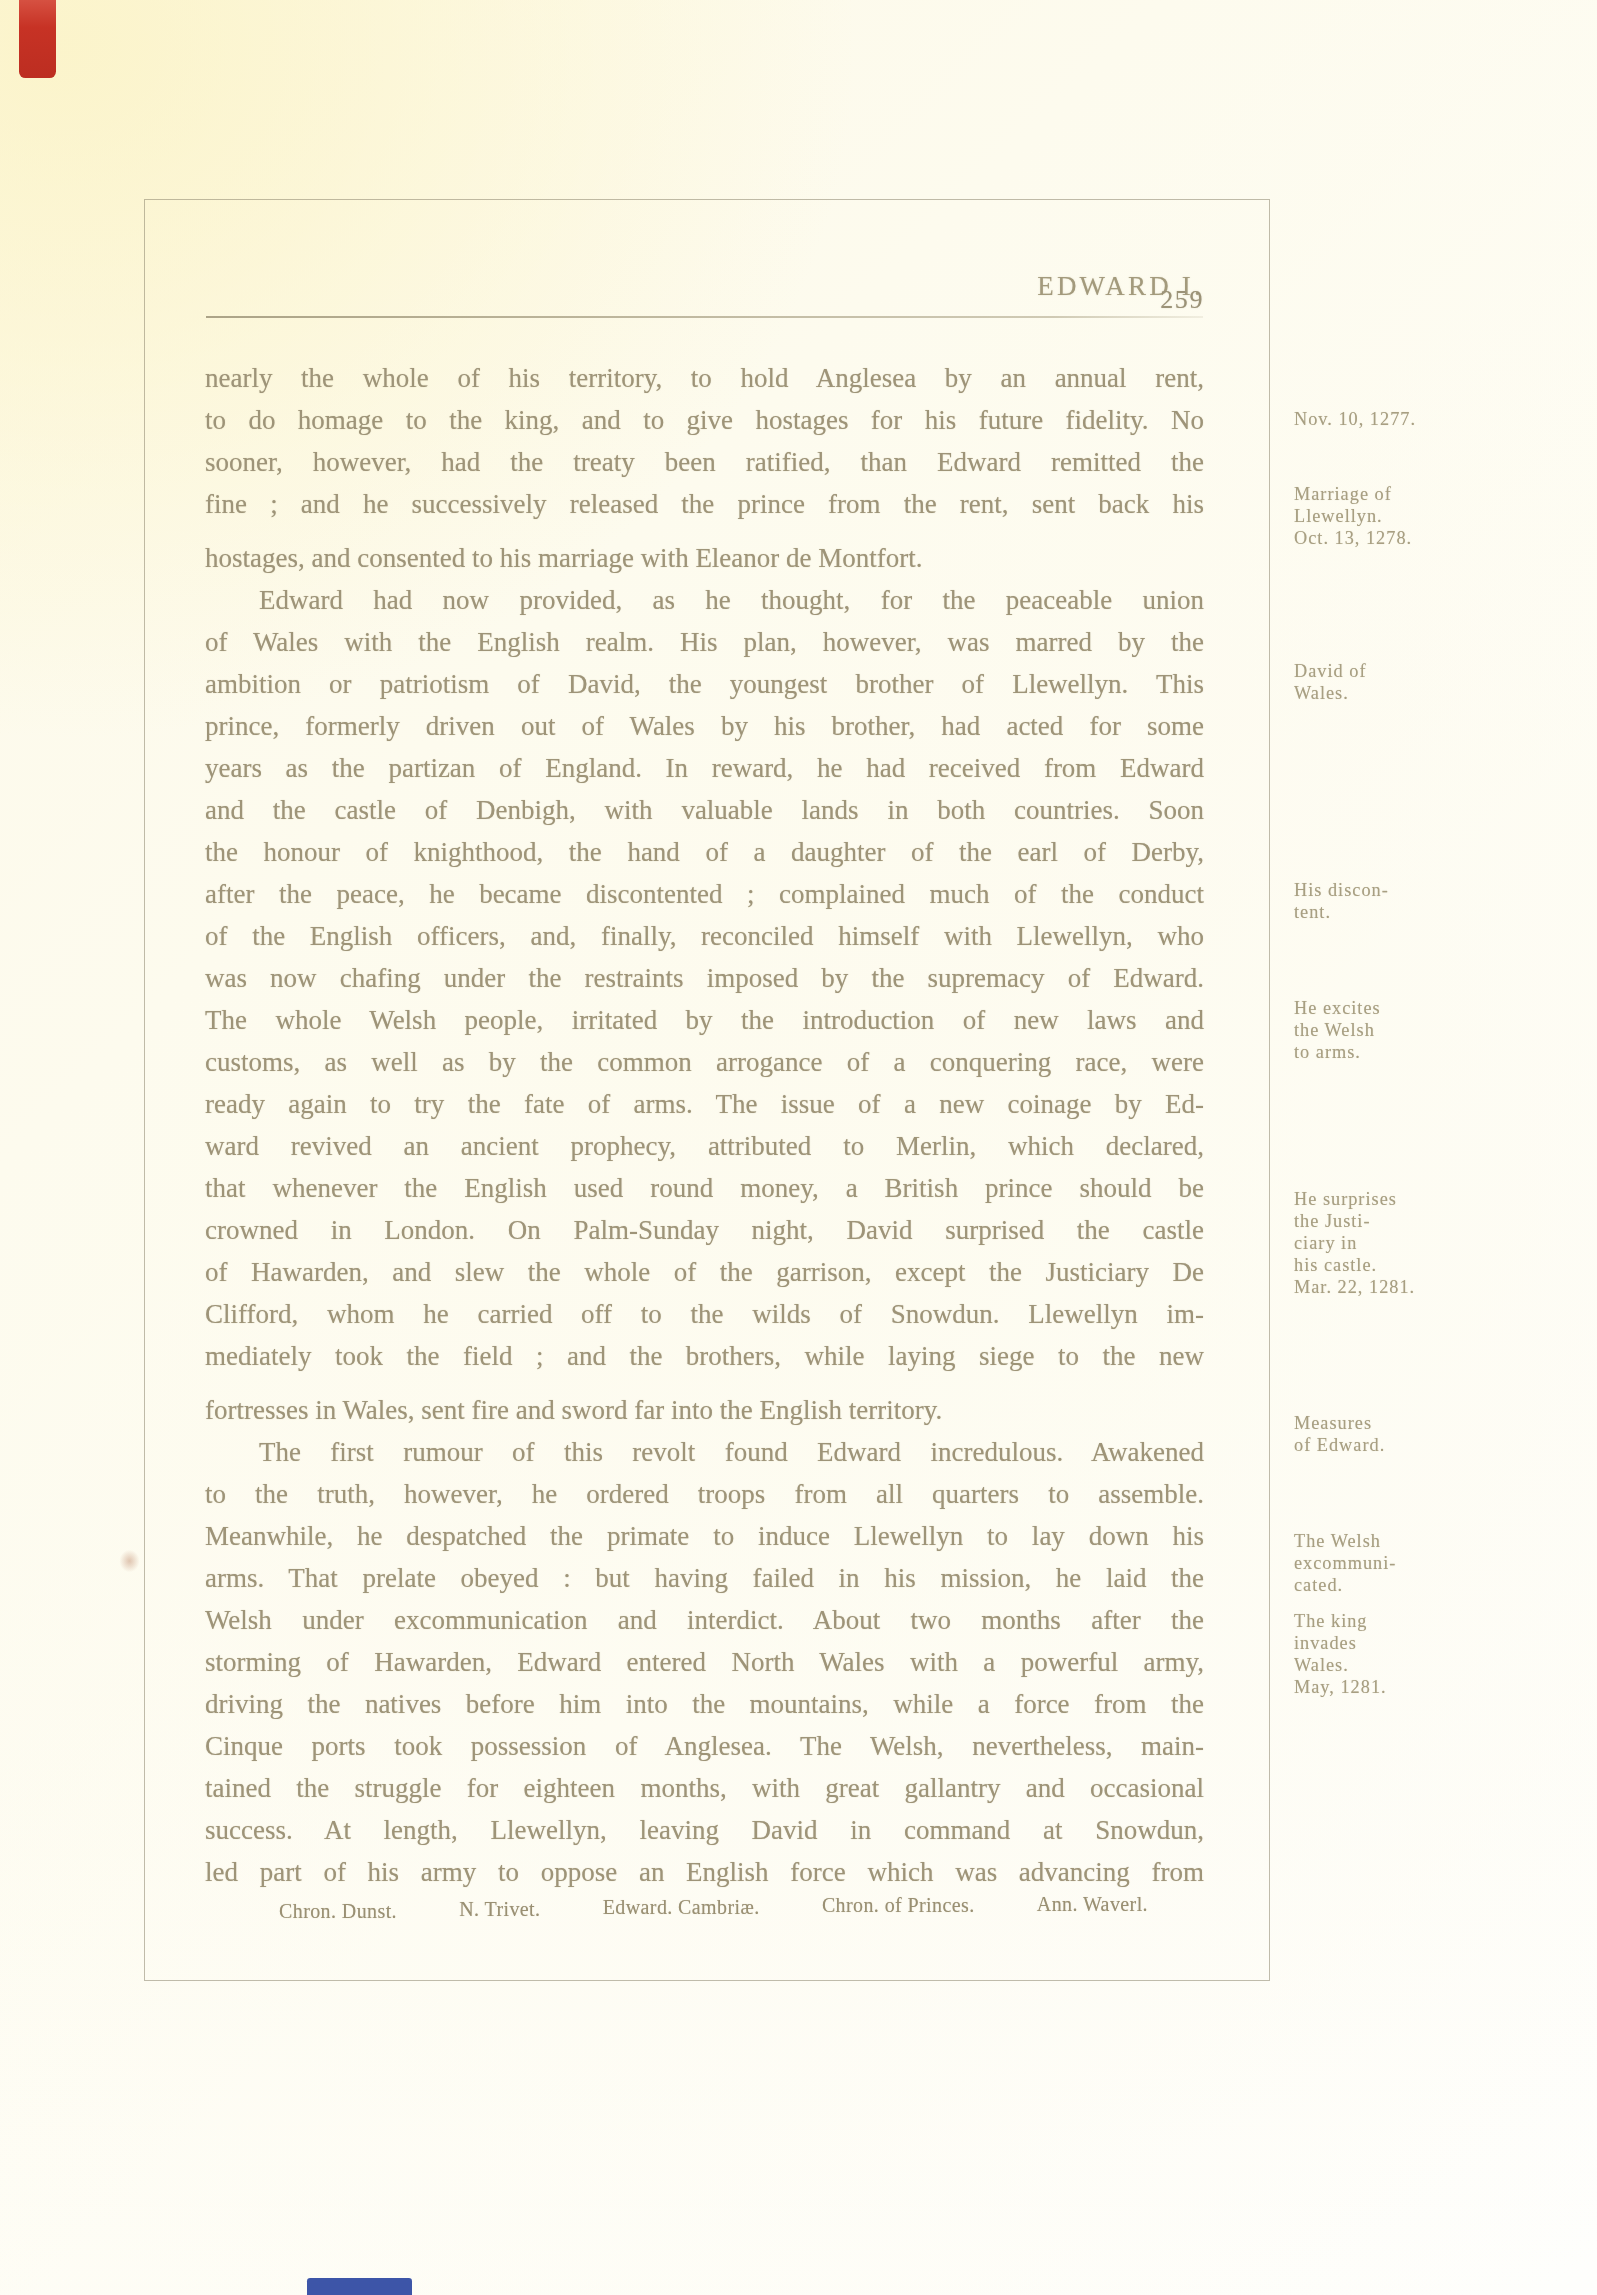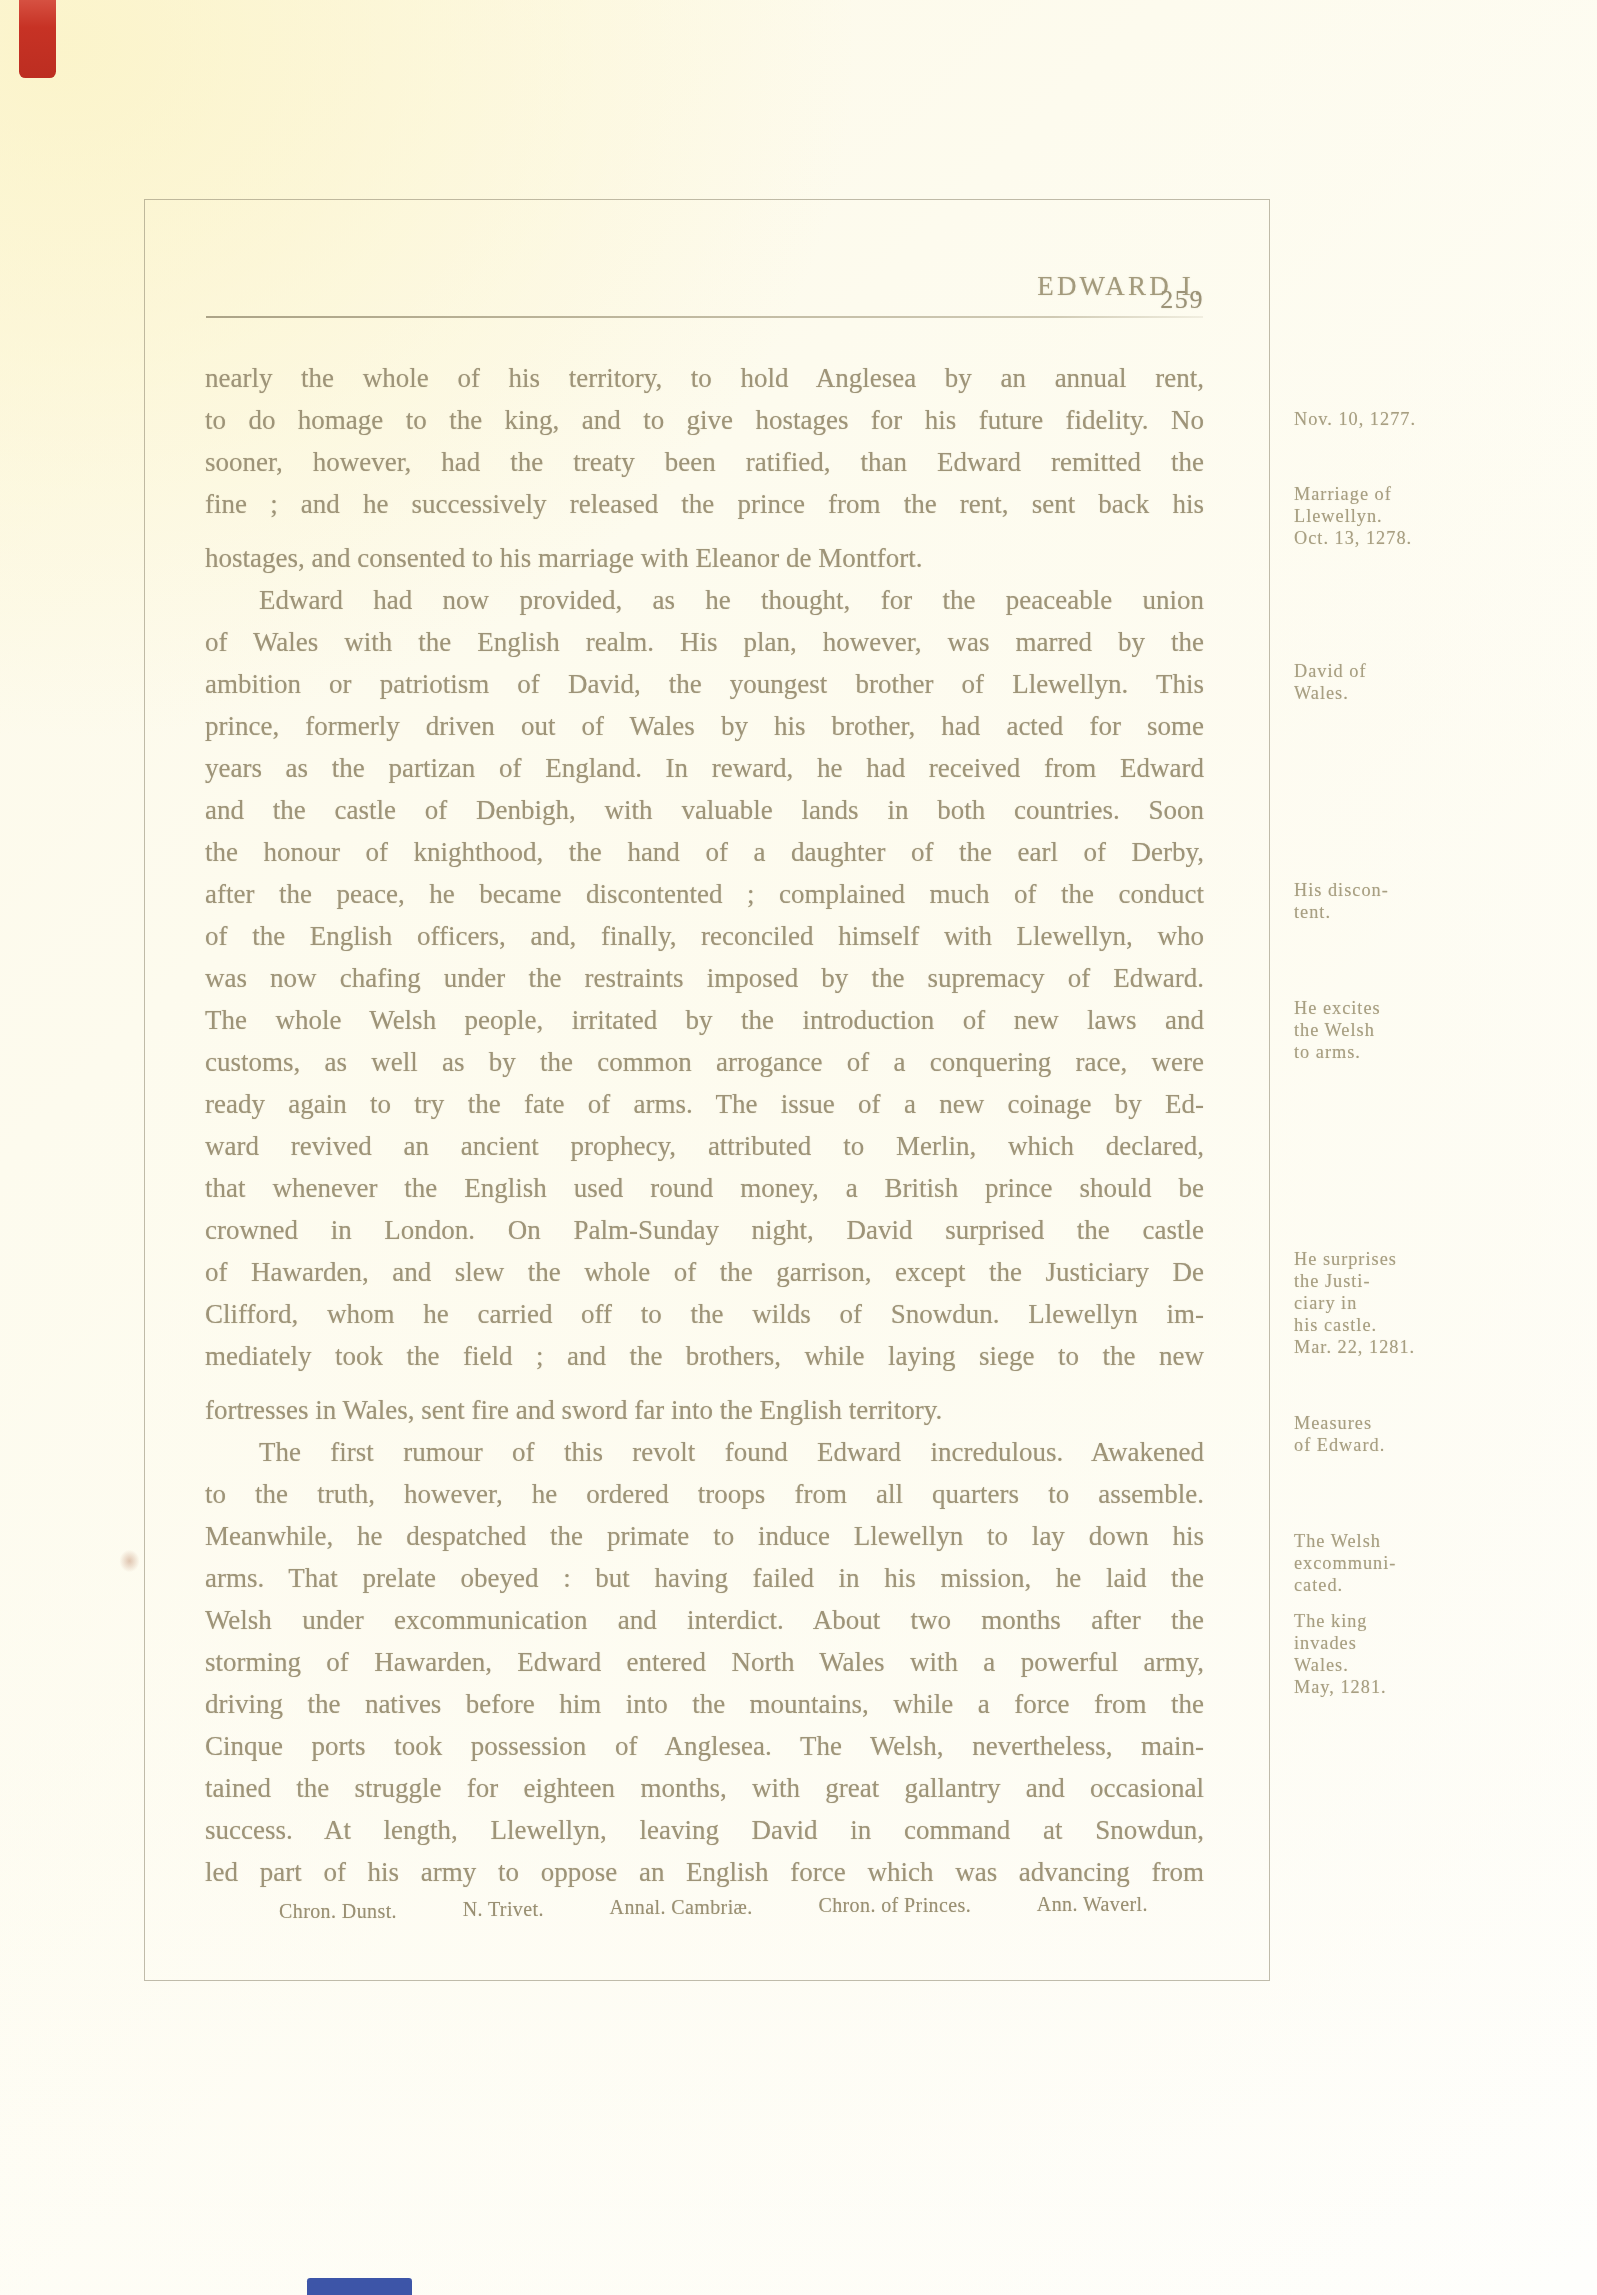--- a/index.html
+++ b/index.html
@@ -166,21 +166,21 @@
       </div>
       <div class="margin-note" style="top: 879px;">
         <div>His discon-</div>
         <div>tent.</div>
       </div>
       <div class="margin-note" style="top: 997px;">
         <div>He excites</div>
         <div>the Welsh</div>
         <div>to arms.</div>
       </div>
-      <div class="margin-note" style="top: 1248px;">
+      <div class="margin-note" style="top: 1188px;">
         <div>He surprises</div>
         <div>the Justi-</div>
         <div>ciary in</div>
         <div>his castle.</div>
         <div>Mar. 22, 1281.</div>
       </div>
       <div class="margin-note" style="top: 1412px;">
         <div>Measures</div>
         <div>of Edward.</div>
       </div>
@@ -193,19 +193,19 @@
         <div>The king</div>
         <div>invades</div>
         <div>Wales.</div>
         <div>May, 1281.</div>
       </div>
     </div>
 
   <div class="foot-row" id="foot-row">
       <span>Chron. Dunst.</span>
       <span>N. Trivet.</span>
-      <span>Annal. Cambriæ.</span>
+      <span>Edward. Cambriæ.</span>
       <span>Chron. of Princes.</span>
       <span>Ann. Waverl.</span>
     </div>
 
 </div>
 
 
 </body></html>

